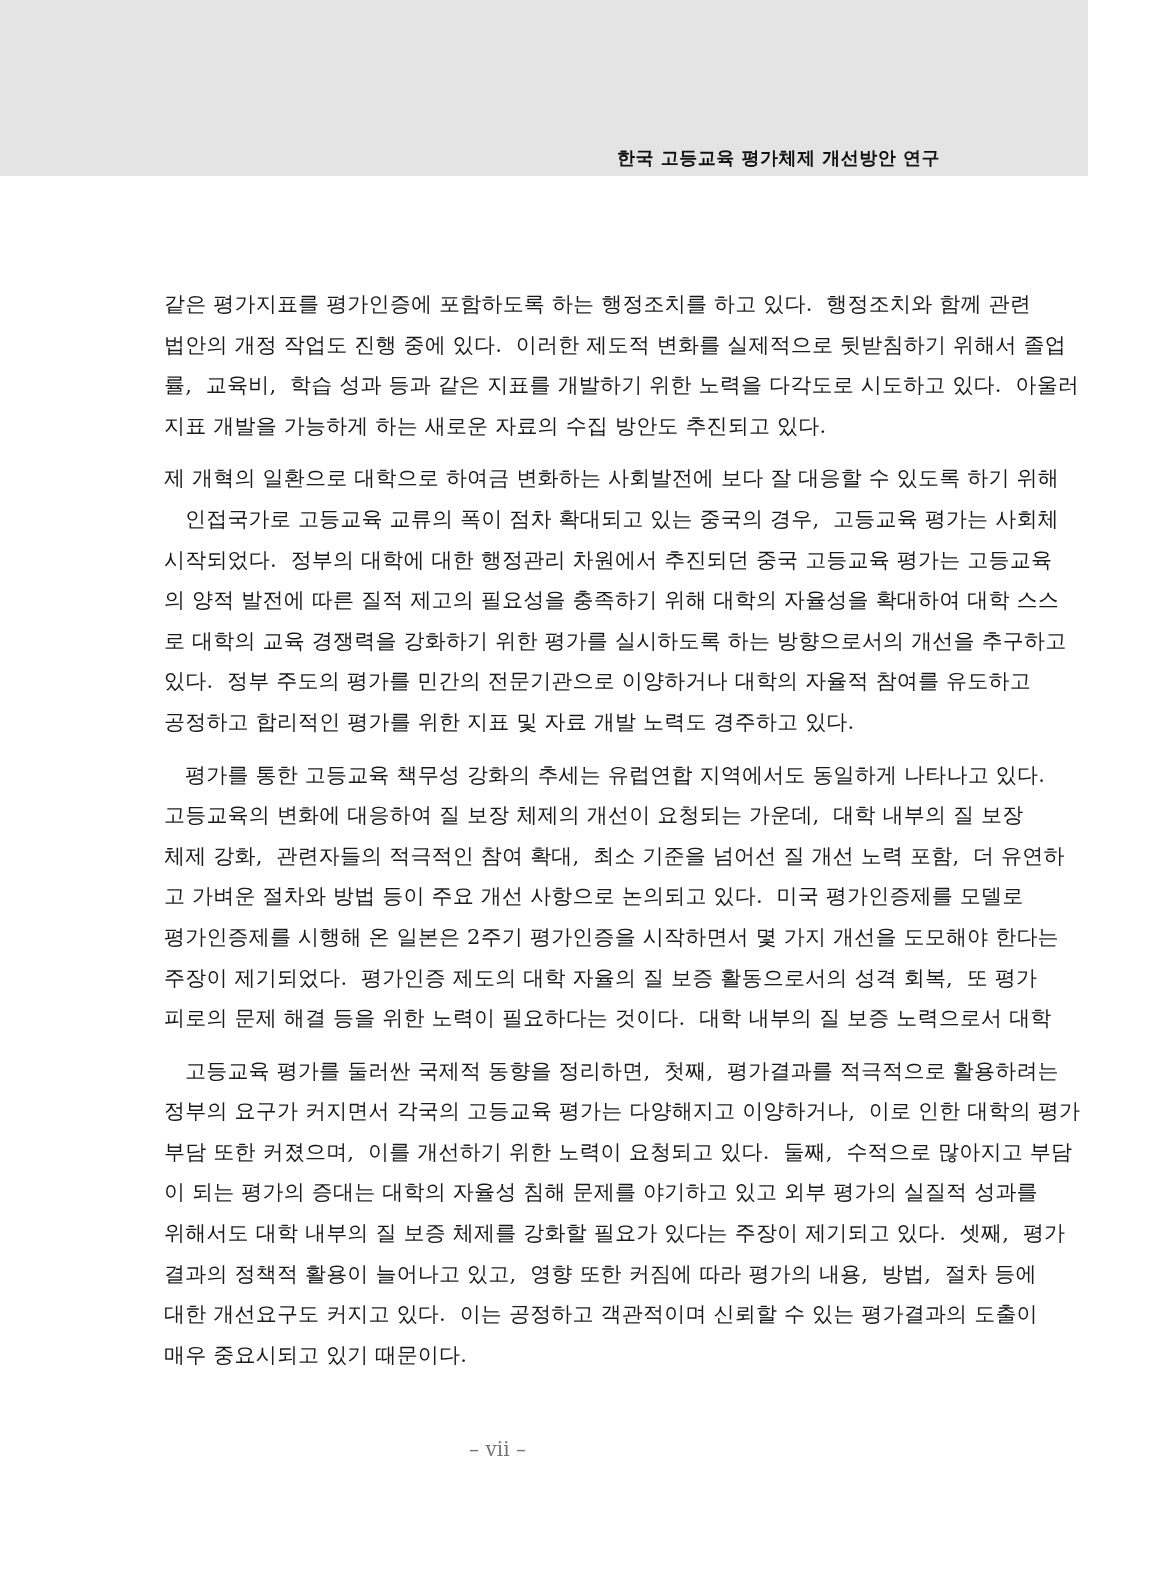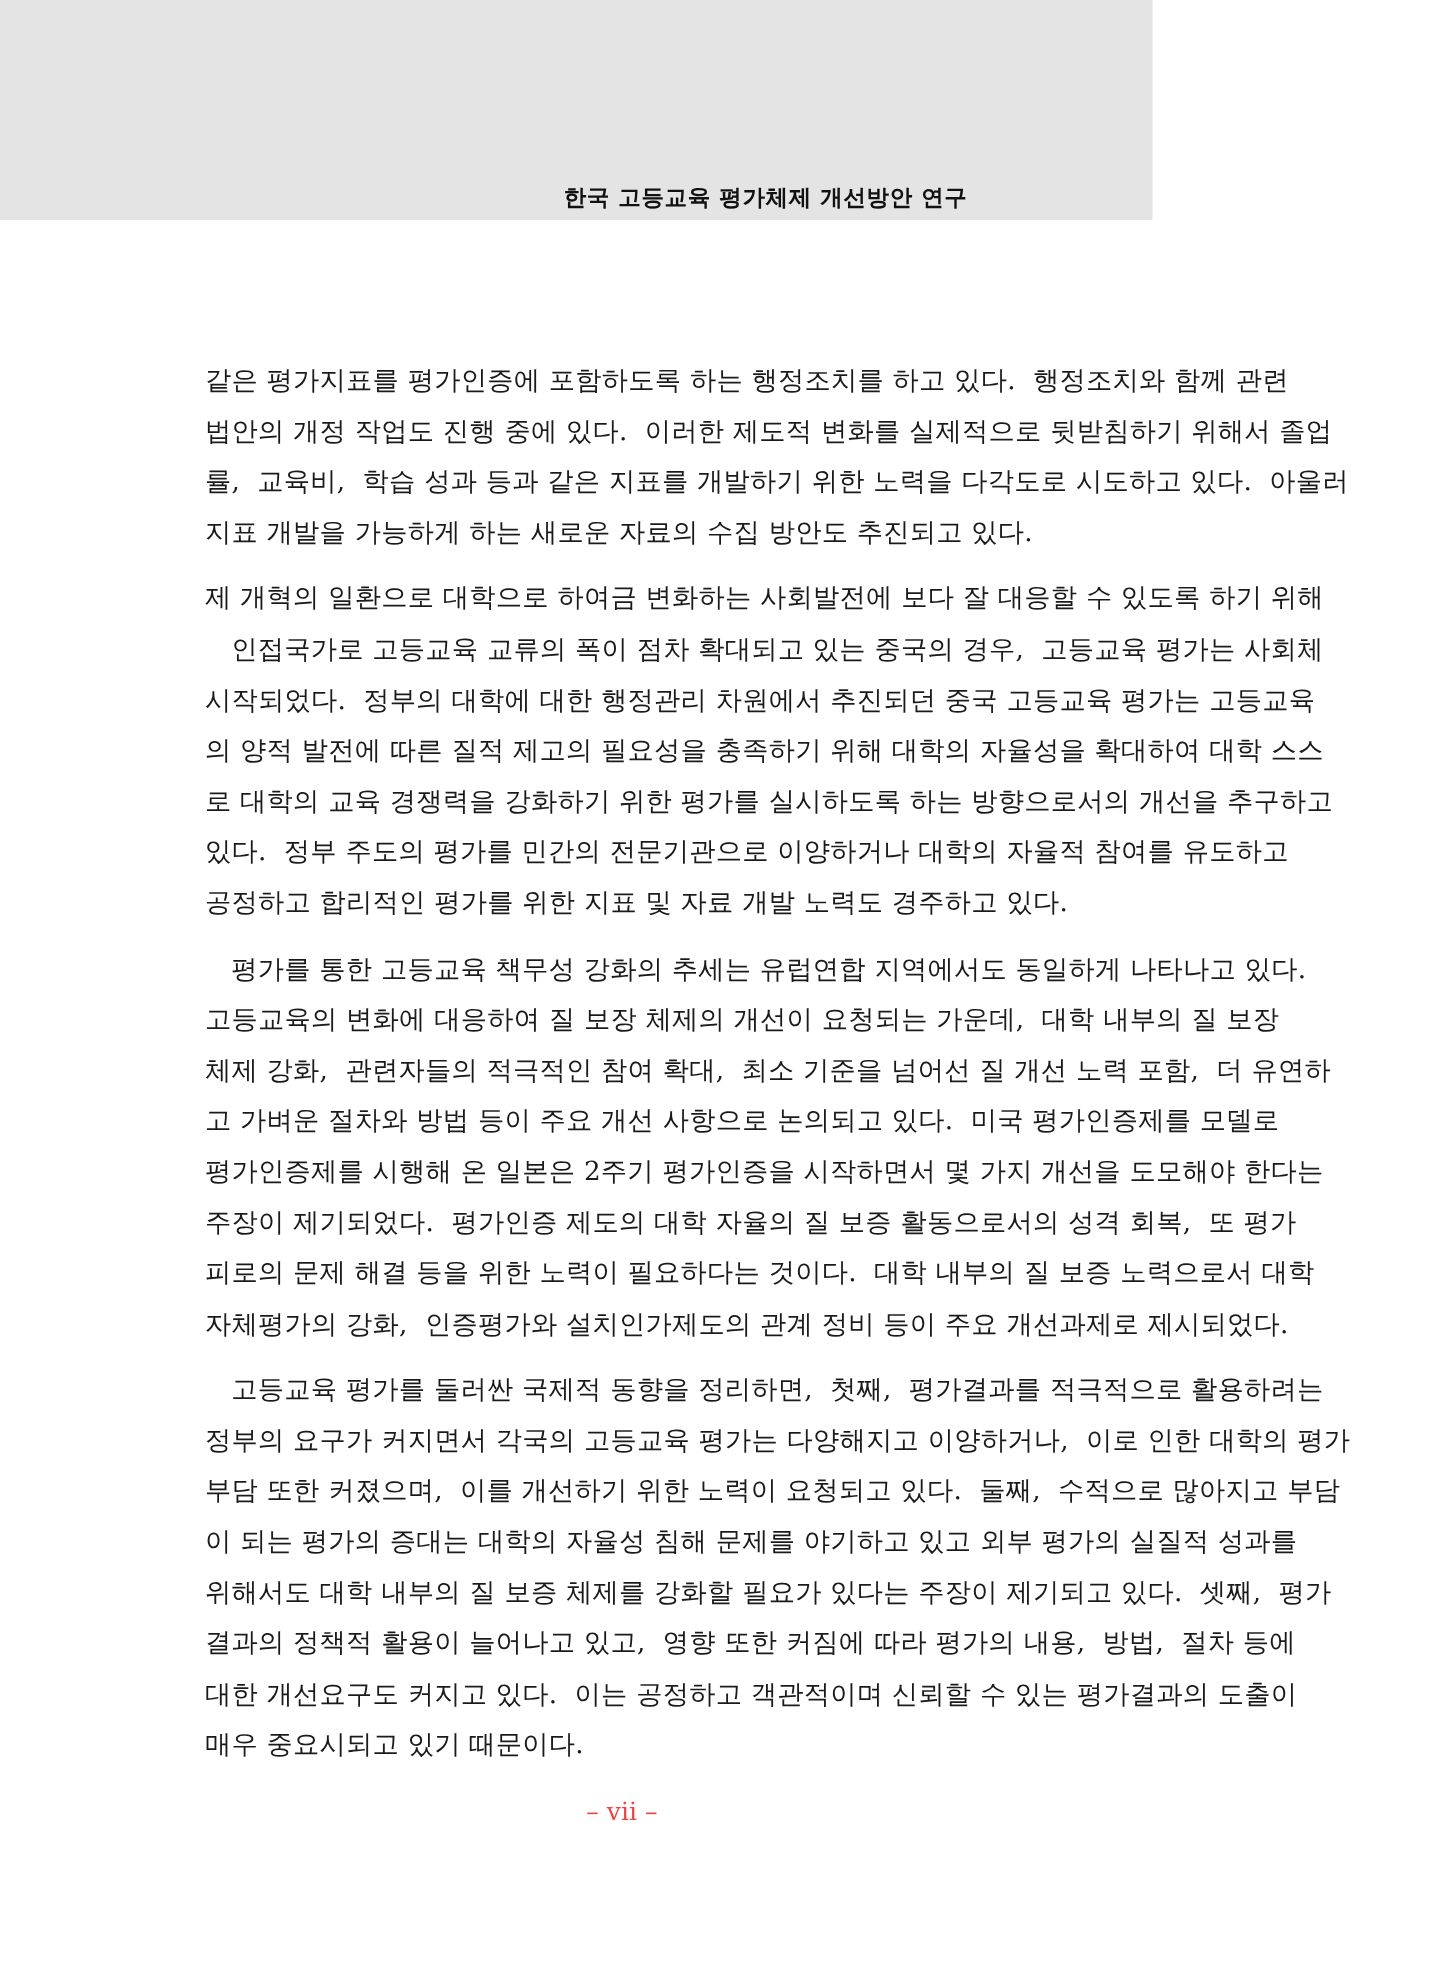--- a/index.html
+++ b/index.html
@@ -13,21 +13,21 @@
     height: 1571px;
     background: #ffffff;
     overflow: hidden;
     font-family: "DejaVu Serif", "Liberation Serif", serif;
   }
   
   #header-band {
     position: absolute;
     top: 0;
     left: 0;
-    width: 922px;
+    width: 1088px;
     height: 176px;
     background: #e4e4e4;
   }
   #running-head {
     position: absolute;
     right: 148px;
     bottom: 6px;
     font-family: "DejaVu Sans", "Liberation Sans", sans-serif;
     font-weight: 700;
     font-size: 18px;
@@ -58,21 +58,21 @@
     padding-left: 21px;
   }
   
   #page-number {
     position: absolute;
     top: 1437px;
     left: 0;
     width: 995px;
     text-align: center;
     font-size: 20px;
-    color: #ef4444;
+    color: #737373;
     white-space: pre;
   }
 </style>
 </head>
 <body>
 
 <div id="page">
 
   <div id="header-band">
     <div id="running-head">한국 고등교육 평가체제 개선방안 연구</div>
@@ -98,21 +98,20 @@
     </div>
 
     <div class="paragraph">
       <div class="line indent">평가를 통한 고등교육 책무성 강화의 추세는 유럽연합 지역에서도 동일하게 나타나고 있다.</div>
       <div class="line">고등교육의 변화에 대응하여 질 보장 체제의 개선이 요청되는 가운데,  대학 내부의 질 보장</div>
       <div class="line">체제 강화,  관련자들의 적극적인 참여 확대,  최소 기준을 넘어선 질 개선 노력 포함,  더 유연하</div>
       <div class="line">고 가벼운 절차와 방법 등이 주요 개선 사항으로 논의되고 있다.  미국 평가인증제를 모델로</div>
       <div class="line">평가인증제를 시행해 온 일본은 2주기 평가인증을 시작하면서 몇 가지 개선을 도모해야 한다는</div>
       <div class="line">주장이 제기되었다.  평가인증 제도의 대학 자율의 질 보증 활동으로서의 성격 회복,  또 평가</div>
       <div class="line">피로의 문제 해결 등을 위한 노력이 필요하다는 것이다.  대학 내부의 질 보증 노력으로서 대학</div>
-      <div class="line">자체평가의 강화,  인증평가와 설치인가제도의 관계 정비 등이 주요 개선과제로 제시되었다.</div>
     </div>
 
     <div class="paragraph">
       <div class="line indent">고등교육 평가를 둘러싼 국제적 동향을 정리하면,  첫째,  평가결과를 적극적으로 활용하려는</div>
       <div class="line">정부의 요구가 커지면서 각국의 고등교육 평가는 다양해지고 이양하거나,  이로 인한 대학의 평가</div>
       <div class="line">부담 또한 커졌으며,  이를 개선하기 위한 노력이 요청되고 있다.  둘째,  수적으로 많아지고 부담</div>
       <div class="line">이 되는 평가의 증대는 대학의 자율성 침해 문제를 야기하고 있고 외부 평가의 실질적 성과를</div>
       <div class="line">위해서도 대학 내부의 질 보증 체제를 강화할 필요가 있다는 주장이 제기되고 있다.  셋째,  평가</div>
       <div class="line">결과의 정책적 활용이 늘어나고 있고,  영향 또한 커짐에 따라 평가의 내용,  방법,  절차 등에</div>
       <div class="line">대한 개선요구도 커지고 있다.  이는 공정하고 객관적이며 신뢰할 수 있는 평가결과의 도출이</div>

